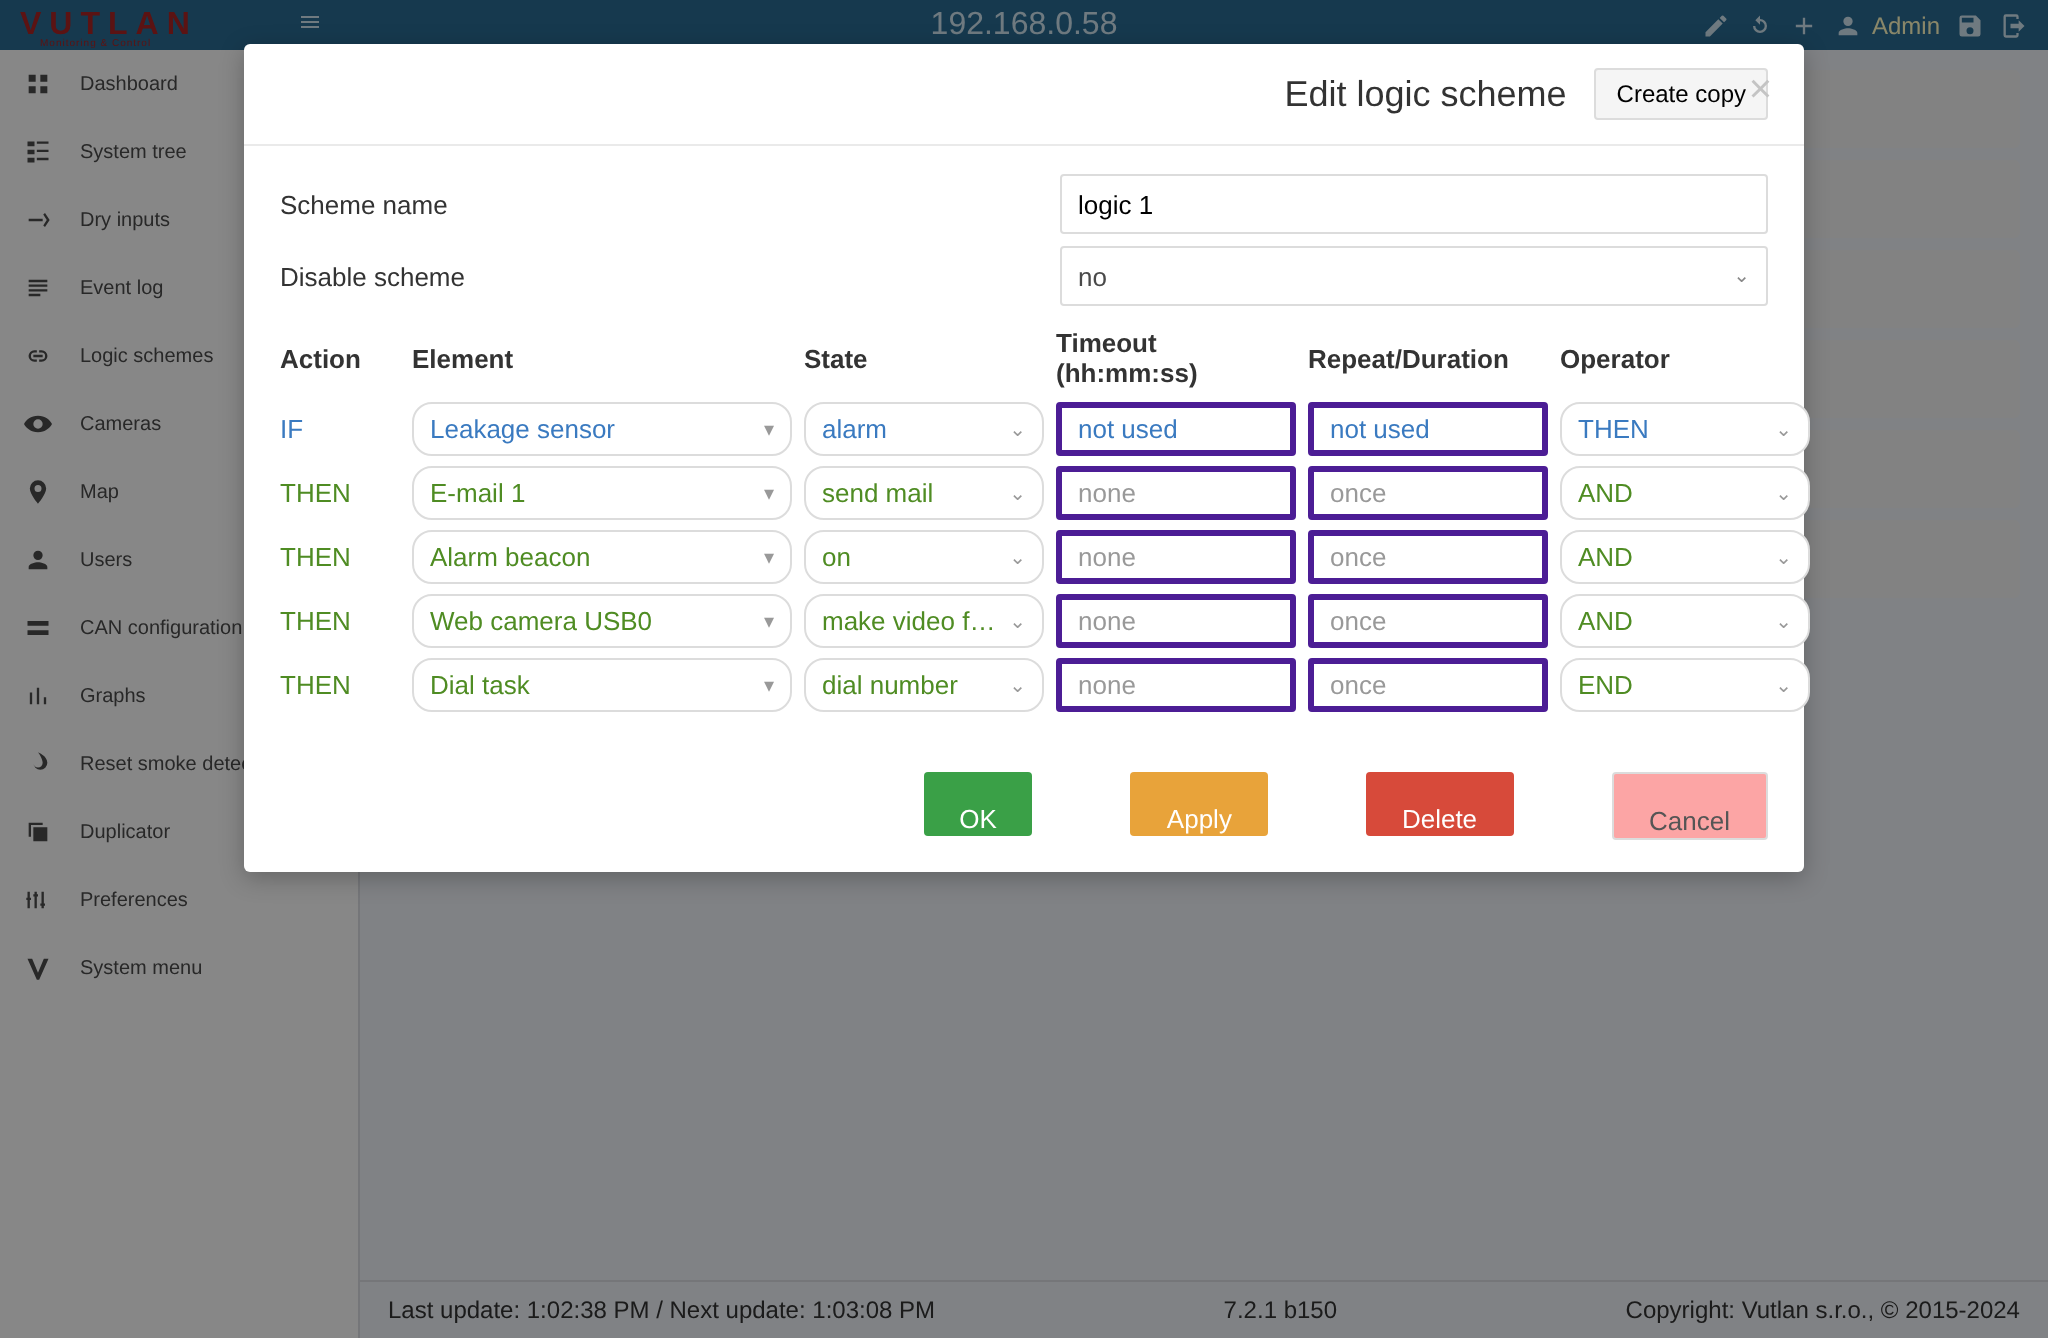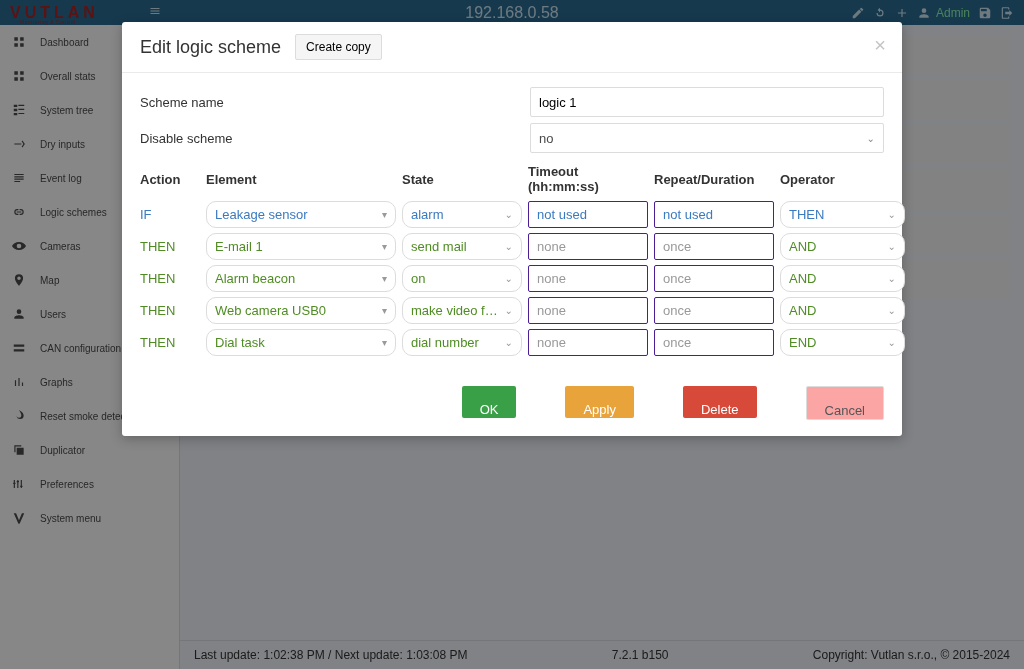--- a/index.html
+++ b/index.html
@@ -3,21 +3,21 @@
   <meta charset="utf-8">
   <style>
     * { box-sizing: border-box; margin: 0; padding: 0; }
     body { font-family: Arial, Helvetica, sans-serif; font-size: 13px; color: #4a4a4a; width: 1024px; height: 669px; position: relative; overflow: hidden; background: #ecf0f5; }
 
     
     .header { height: 25px; background: #2a6a91; display: flex; align-items: center; padding: 0 10px; color: #fff; position: relative; }
     .logo { color: #a82323; font-weight: 900; font-size: 16px; letter-spacing: 4px; position: relative; }
     .logo-sub { position: absolute; font-size: 5px; font-weight: normal; letter-spacing: 0.5px; color: #a82323; left: 10px; top: 15px; white-space: nowrap; }
     .header-center { position: absolute; left: 50%; transform: translateX(-50%); color: #cde2ed; font-size: 16px; }
-    .header-right { margin-left: auto; display: flex; align-items: flex-end; gap: 8px; color: #86efac; }
+    .header-right { margin-left: auto; display: flex; align-items: flex-end; gap: 8px; color: #fef9c3; }
     .header-icon { cursor: pointer; display: inline-flex; }
     .header-icon svg { width: 14px; height: 14px; fill: #cde2ed; }
 
     
     .layout { display: flex; height: 644px; }
 
     
     .sidebar { width: 180px; background: #fafafa; border-right: 1px solid #d8dbe0; overflow-y: auto; }
     .sidebar-item { display: flex; align-items: center; padding: 10px 12px; cursor: pointer; color: #4a4a4a; font-size: 10px; }
     .sidebar-icon { width: 18px; display: inline-flex; margin-right: 10px; color: #4a4a4a; }
@@ -32,21 +32,21 @@
     .list-name { font-size: 13px; color: #333; }
     .list-status { font-size: 11px; color: #88b84f; }
 
     
     .footer { border-top: 1px solid #d8dbe0; display: flex; justify-content: space-between; padding: 7px 14px; font-size: 12px; color: #333; font-weight: 500; background: #ecf0f5; }
     .footer span:last-child { font-weight: normal; }
 
     
     .overlay { position: absolute; inset: 0; background: rgba(1,1,1,0.46); z-index: 100; }
     .modal { position: absolute; top: 22px; left: 122px; width: 780px; background: #fff; z-index: 200; border-radius: 3px; box-shadow: 0 3px 12px rgba(0,0,0,0.25); }
-    .modal-header { display: flex; align-items: center; padding: 12px 18px; position: relative; }
+    .modal-header { display: flex; align-items: center; padding: 12px 18px; position: relative; justify-content: flex-end; }
     .modal-title { font-size: 18px; color: #333; margin-right: 14px; }
     .create-copy { border: 1px solid #dcdcdc; background: #f5f5f5; padding: 5px 10px; font-size: 12px; border-radius: 2px; cursor: pointer; }
     .modal-close { position: absolute; right: 16px; top: 12px; font-size: 20px; color: #c4c4c4; cursor: pointer; }
     .modal-divider { border-bottom: 1px solid #eaeaea; }
     .modal-body { padding: 8px 18px 16px; }
     .field-row { display: flex; align-items: center; margin: 6px 0; }
     .field-label { width: 390px; font-size: 13px; color: #333; }
     .field-input { flex: 1; }
     .text-input { width: 100%; height: 30px; border: 1px solid #dcdcdc; border-radius: 2px; padding: 0 8px; font-size: 13px; }
     .select-input { width: 100%; height: 30px; border: 1px solid #dcdcdc; border-radius: 2px; padding: 0 8px; font-size: 13px; display: flex; align-items: center; justify-content: space-between; background: #fff; cursor: pointer; }
@@ -59,21 +59,21 @@
     .lt-row { margin: 3px 0; }
     .action-if { color: #3a7ac0; font-weight: 500; }
     .action-then { color: #4f8c23; font-weight: 500; }
 
     .sel { height: 27px; border: 1px solid #dcdcdc; border-radius: 10px; display: flex; align-items: center; padding: 0 8px; justify-content: space-between; font-size: 12px; background: #fff; cursor: pointer; }
     .sel.blue { color: #3a7ac0; }
     .sel.green { color: #4f8c23; }
     .sel .caret { color: #999; font-size: 10px; flex-shrink: 0; margin-left: 4px; }
     .sel > span:first-child { white-space: nowrap; overflow: hidden; text-overflow: ellipsis; }
 
-    .txt-val { height: 27px; border: 1px solid #4c1d95; border-radius: 2px; display: flex; align-items: center; padding: 0 8px; font-size: 12px; background: #fff; }
+    .txt-val { height: 27px; border: 3px solid #4c1d95; border-radius: 2px; display: flex; align-items: center; padding: 0 8px; font-size: 12px; background: #fff; }
     .txt-val.blue { color: #3a7ac0; }
     .txt-val.plain { color: #999; }
 
     .modal-footer { padding: 10px 18px 16px; display: flex; justify-content: flex-end; gap: 8px; }
     .btn { padding: 16px 18px; height: 32px; border: none; border-radius: 2px; font-size: 13px; cursor: pointer; color: #fff; margin-left: 41px; }
     .btn-ok { background: #3aa047; }
     .btn-apply { background: #e8a33a; }
     .btn-delete { background: #d74a3a; }
     .btn-cancel { background: #fca5a5; color: #555; border: 1px solid #dcdcdc; }
   </style>
@@ -133,28 +133,20 @@
         <span class="sidebar-icon">
           <svg viewBox="0 0 24 24">
             <path d="M4 4h6v6H4zM14 4h6v6h-6zM4 14h6v6H4zM14 14h6v6h-6z"></path>
           </svg>
         </span>
         <span>Dashboard</span>
       </div>
     <div class="sidebar-item">
         <span class="sidebar-icon">
           <svg viewBox="0 0 24 24">
-            <path d="M4 4h6v6H4zM14 4h6v6h-6zM4 14h6v6H4zM14 14h6v6h-6z"></path>
-          </svg>
-        </span>
-        <span>Overall stats</span>
-      </div>
-    <div class="sidebar-item">
-        <span class="sidebar-icon">
-          <svg viewBox="0 0 24 24">
             <path d="M3 3h6v4H3zm0 7h6v4H3zm0 7h6v4H3zm8-14h10v2H11zm0 7h10v2H11zm0 7h10v2H11z"></path>
           </svg>
         </span>
         <span>System tree</span>
       </div>
     <div class="sidebar-item">
         <span class="sidebar-icon">
           <svg viewBox="0 0 24 24">
             <path d="M4 11h12v2H4zm14-5l4 6-4 6-1.5-1.2 3-4.8-3-4.8z"></path>
           </svg>

